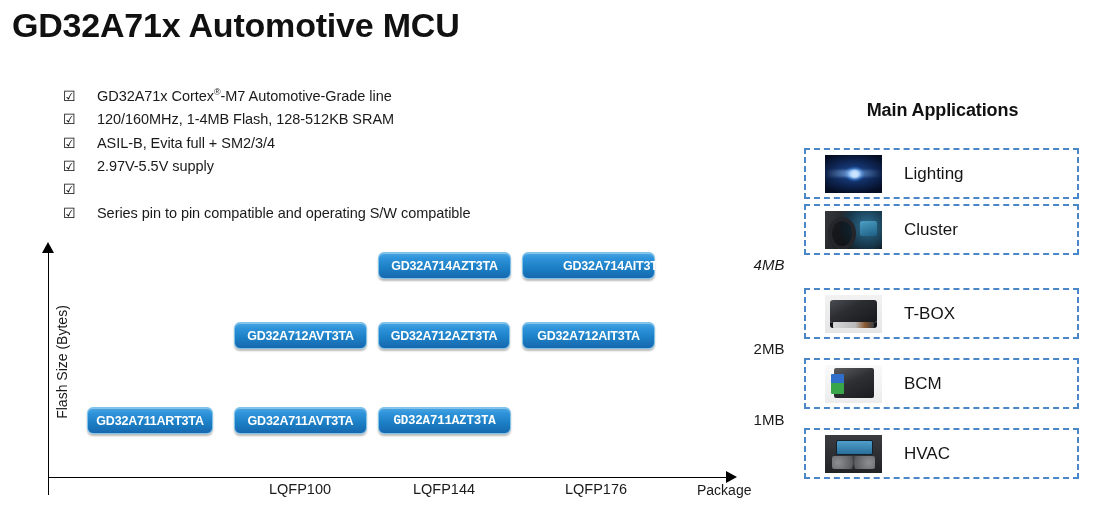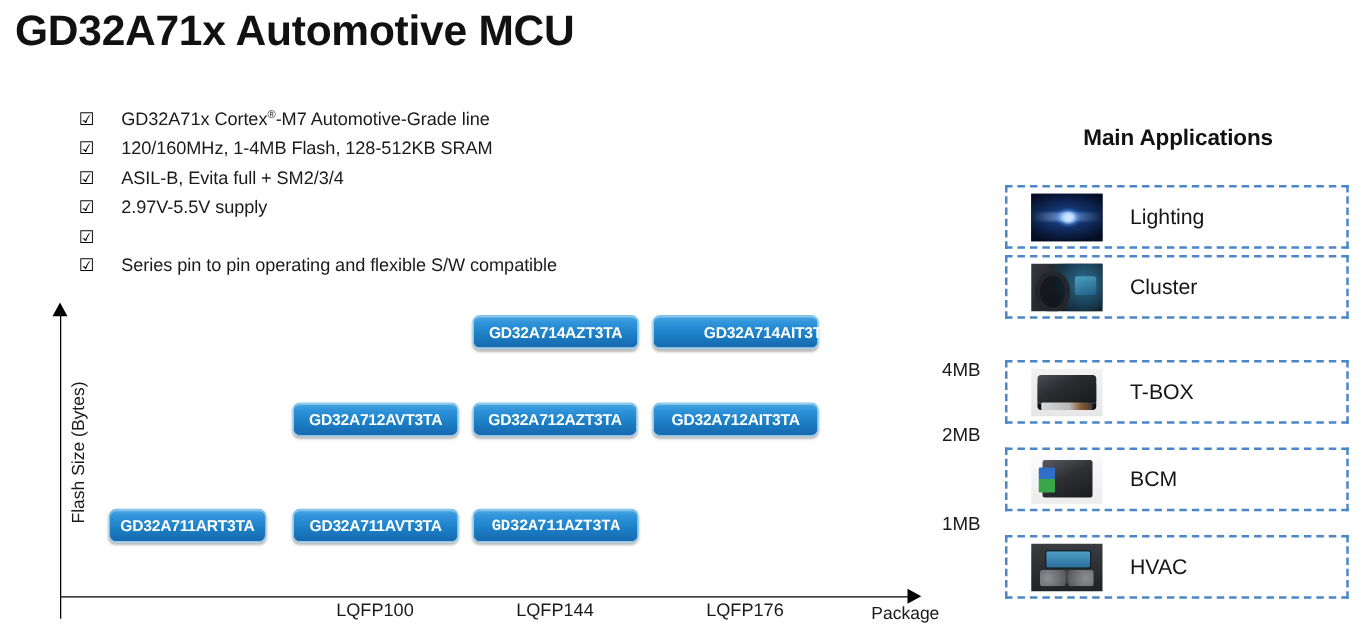--- a/index.html
+++ b/index.html
@@ -325,35 +325,35 @@
   </div>
   <div class="feature-row">
     <span class="feature-check">☑</span>
     <span class="feature-text">2.97V-5.5V supply</span>
   </div>
   <div class="feature-row">
     <span class="feature-check">☑</span>
   </div>
   <div class="feature-row">
     <span class="feature-check">☑</span>
-    <span class="feature-text">Series pin to pin operating and flexible S/W compatible</span>
+    <span class="feature-text">Series pin to pin compatible and operating S/W compatible</span>
   </div>
 </div>
 
 <div id="chart">
 
   <div id="y-axis-line"></div>
   <div id="y-axis-arrow"></div>
   <div id="x-axis-line"></div>
   <div id="x-axis-arrow"></div>
 
   <div id="y-axis-title">Flash Size (Bytes)</div>
   <div id="x-axis-title">Package</div>
 
-  <div class="y-tick-label" style="top:56px;">4MB</div>
+  <div class="y-tick-label" style="top:24px;font-style:italic;">4MB</div>
   <div class="y-tick-label" style="top:108px;">2MB</div>
   <div class="y-tick-label" style="top:179px;margin-left:12px;">1MB</div>
 
   <div class="x-tick-label" style="left:153px;margin-top:42px;">LQFP64</div>
   <div class="x-tick-label" style="left:300px;">LQFP100</div>
   <div class="x-tick-label" style="left:444px;">LQFP144</div>
   <div class="x-tick-label" style="left:596px;">LQFP176</div>
 
   <div class="part-chip" style="left:378px; top:20px;  width:133px;">GD32A714AZT3TA</div>
   <div class="part-chip" style="left:522px; top:20px;  width:133px;padding-left:40px;">GD32A714AIT3TA</div>

